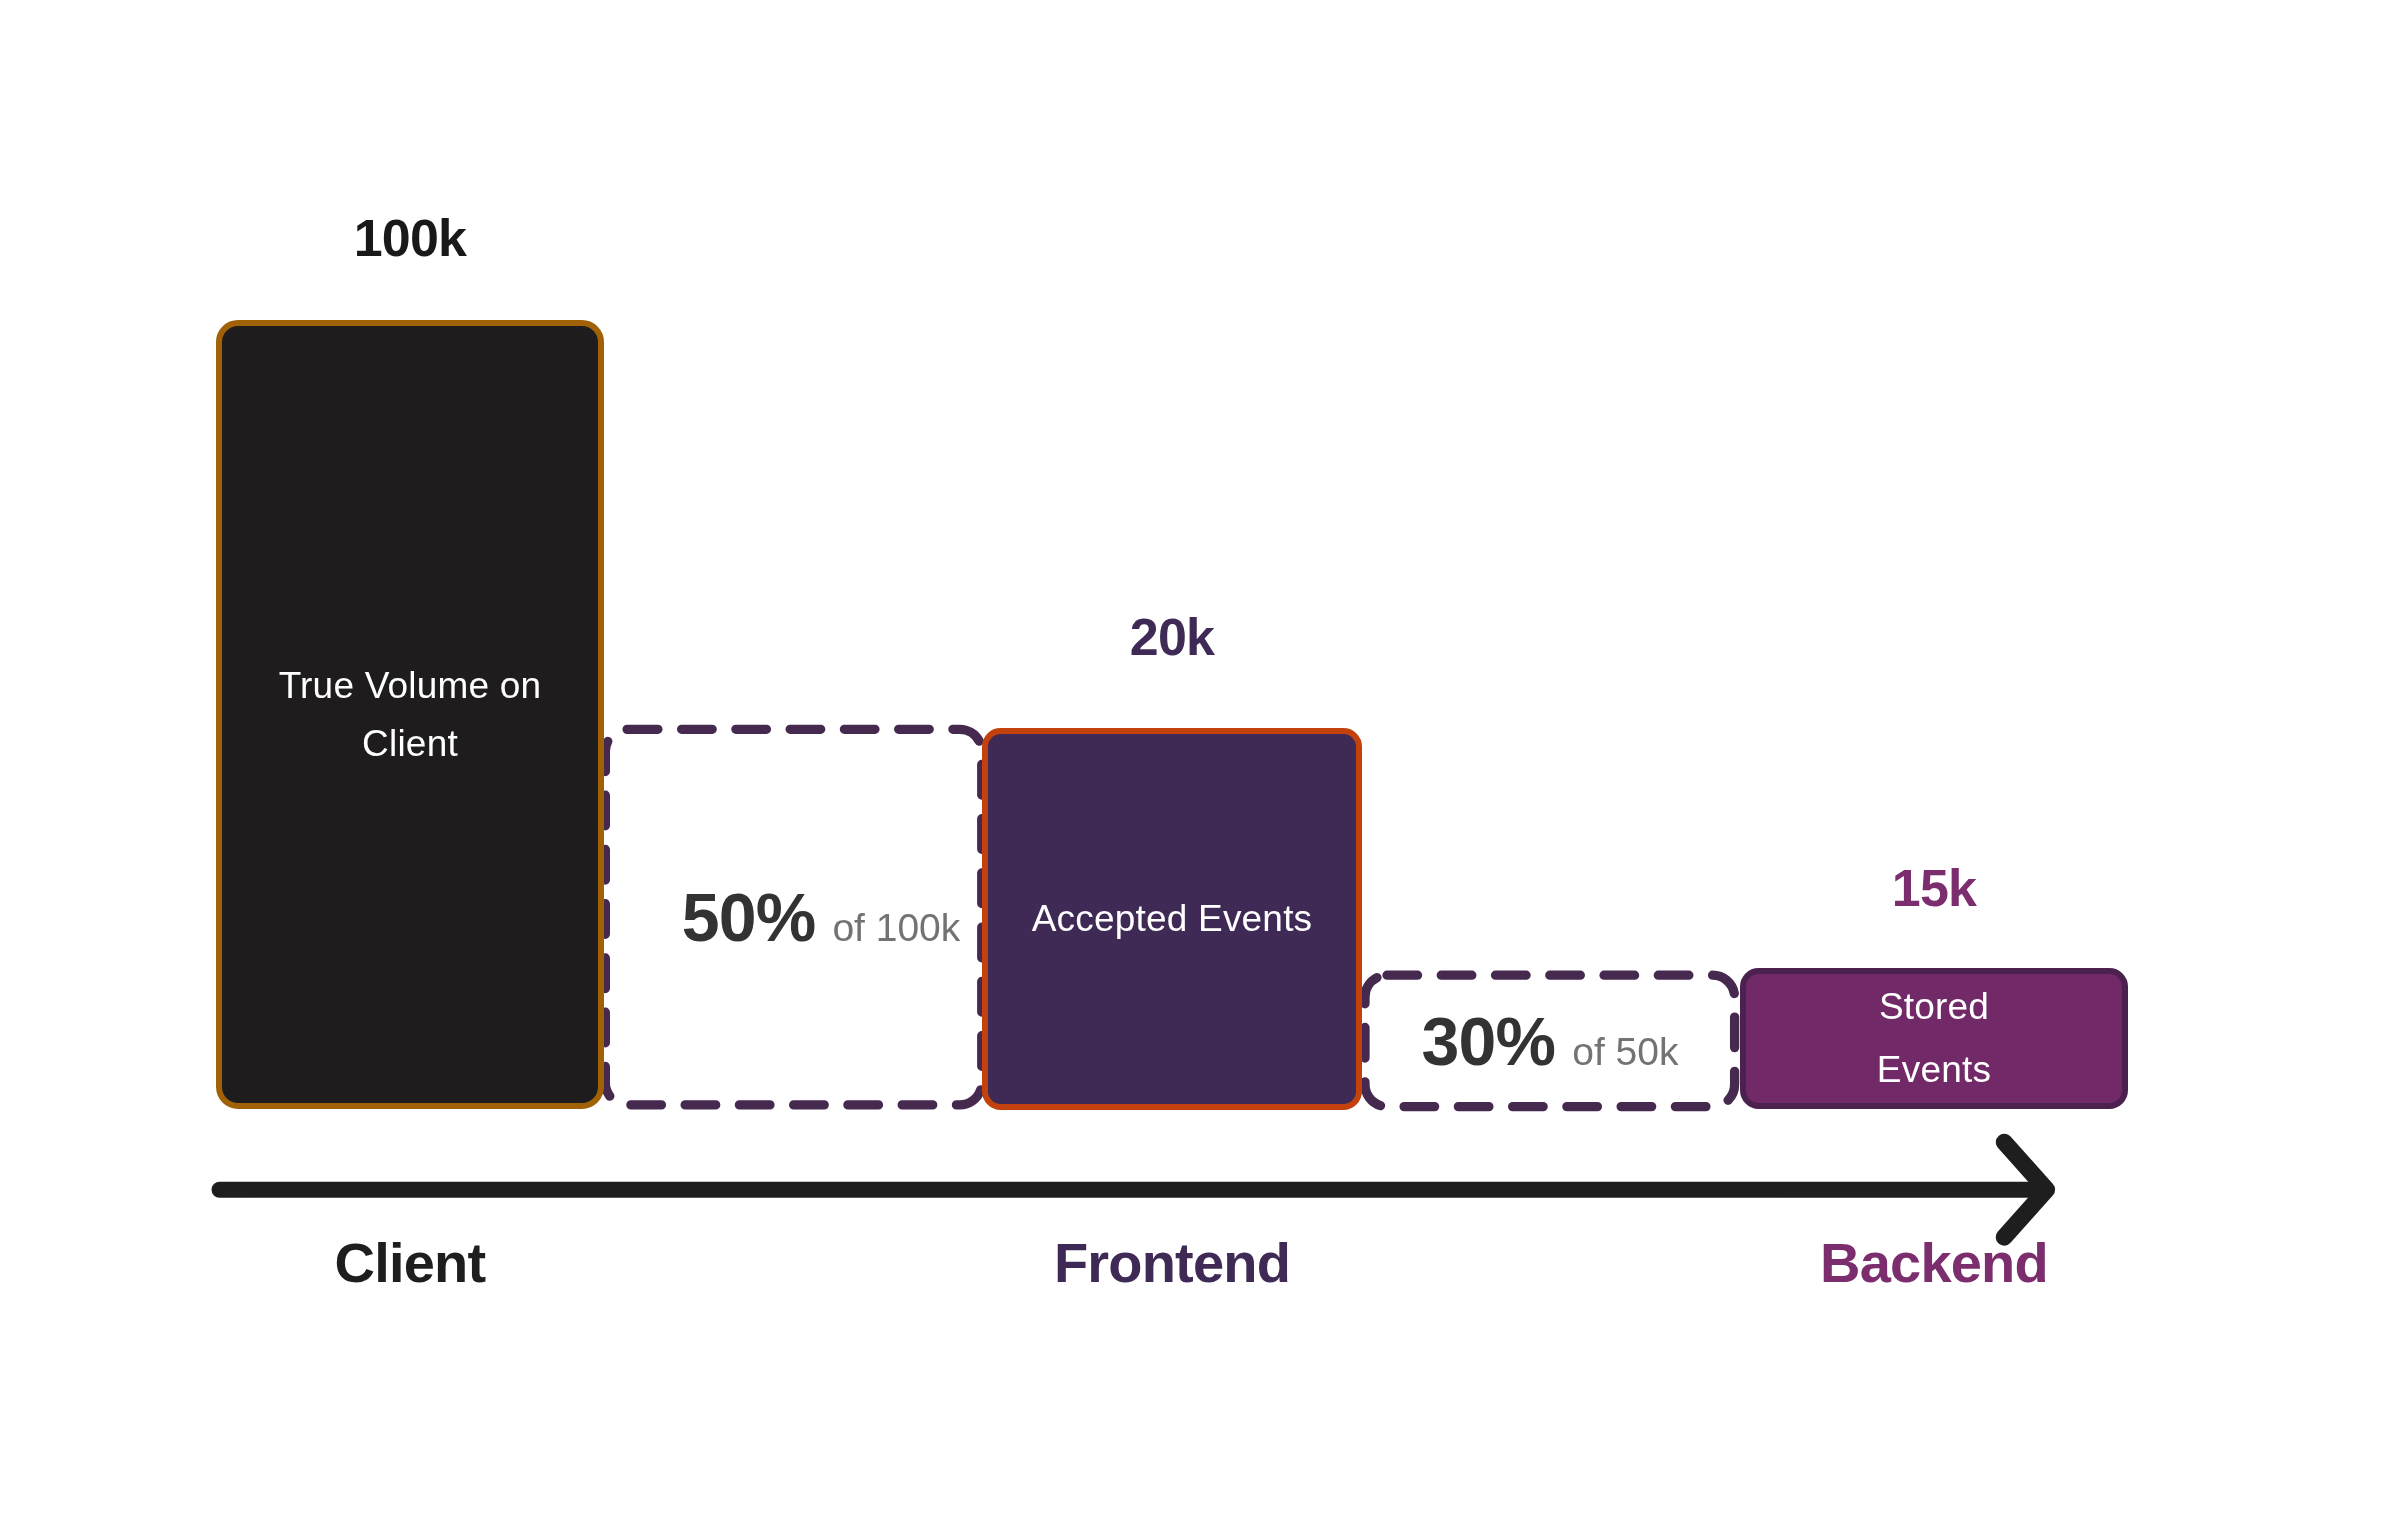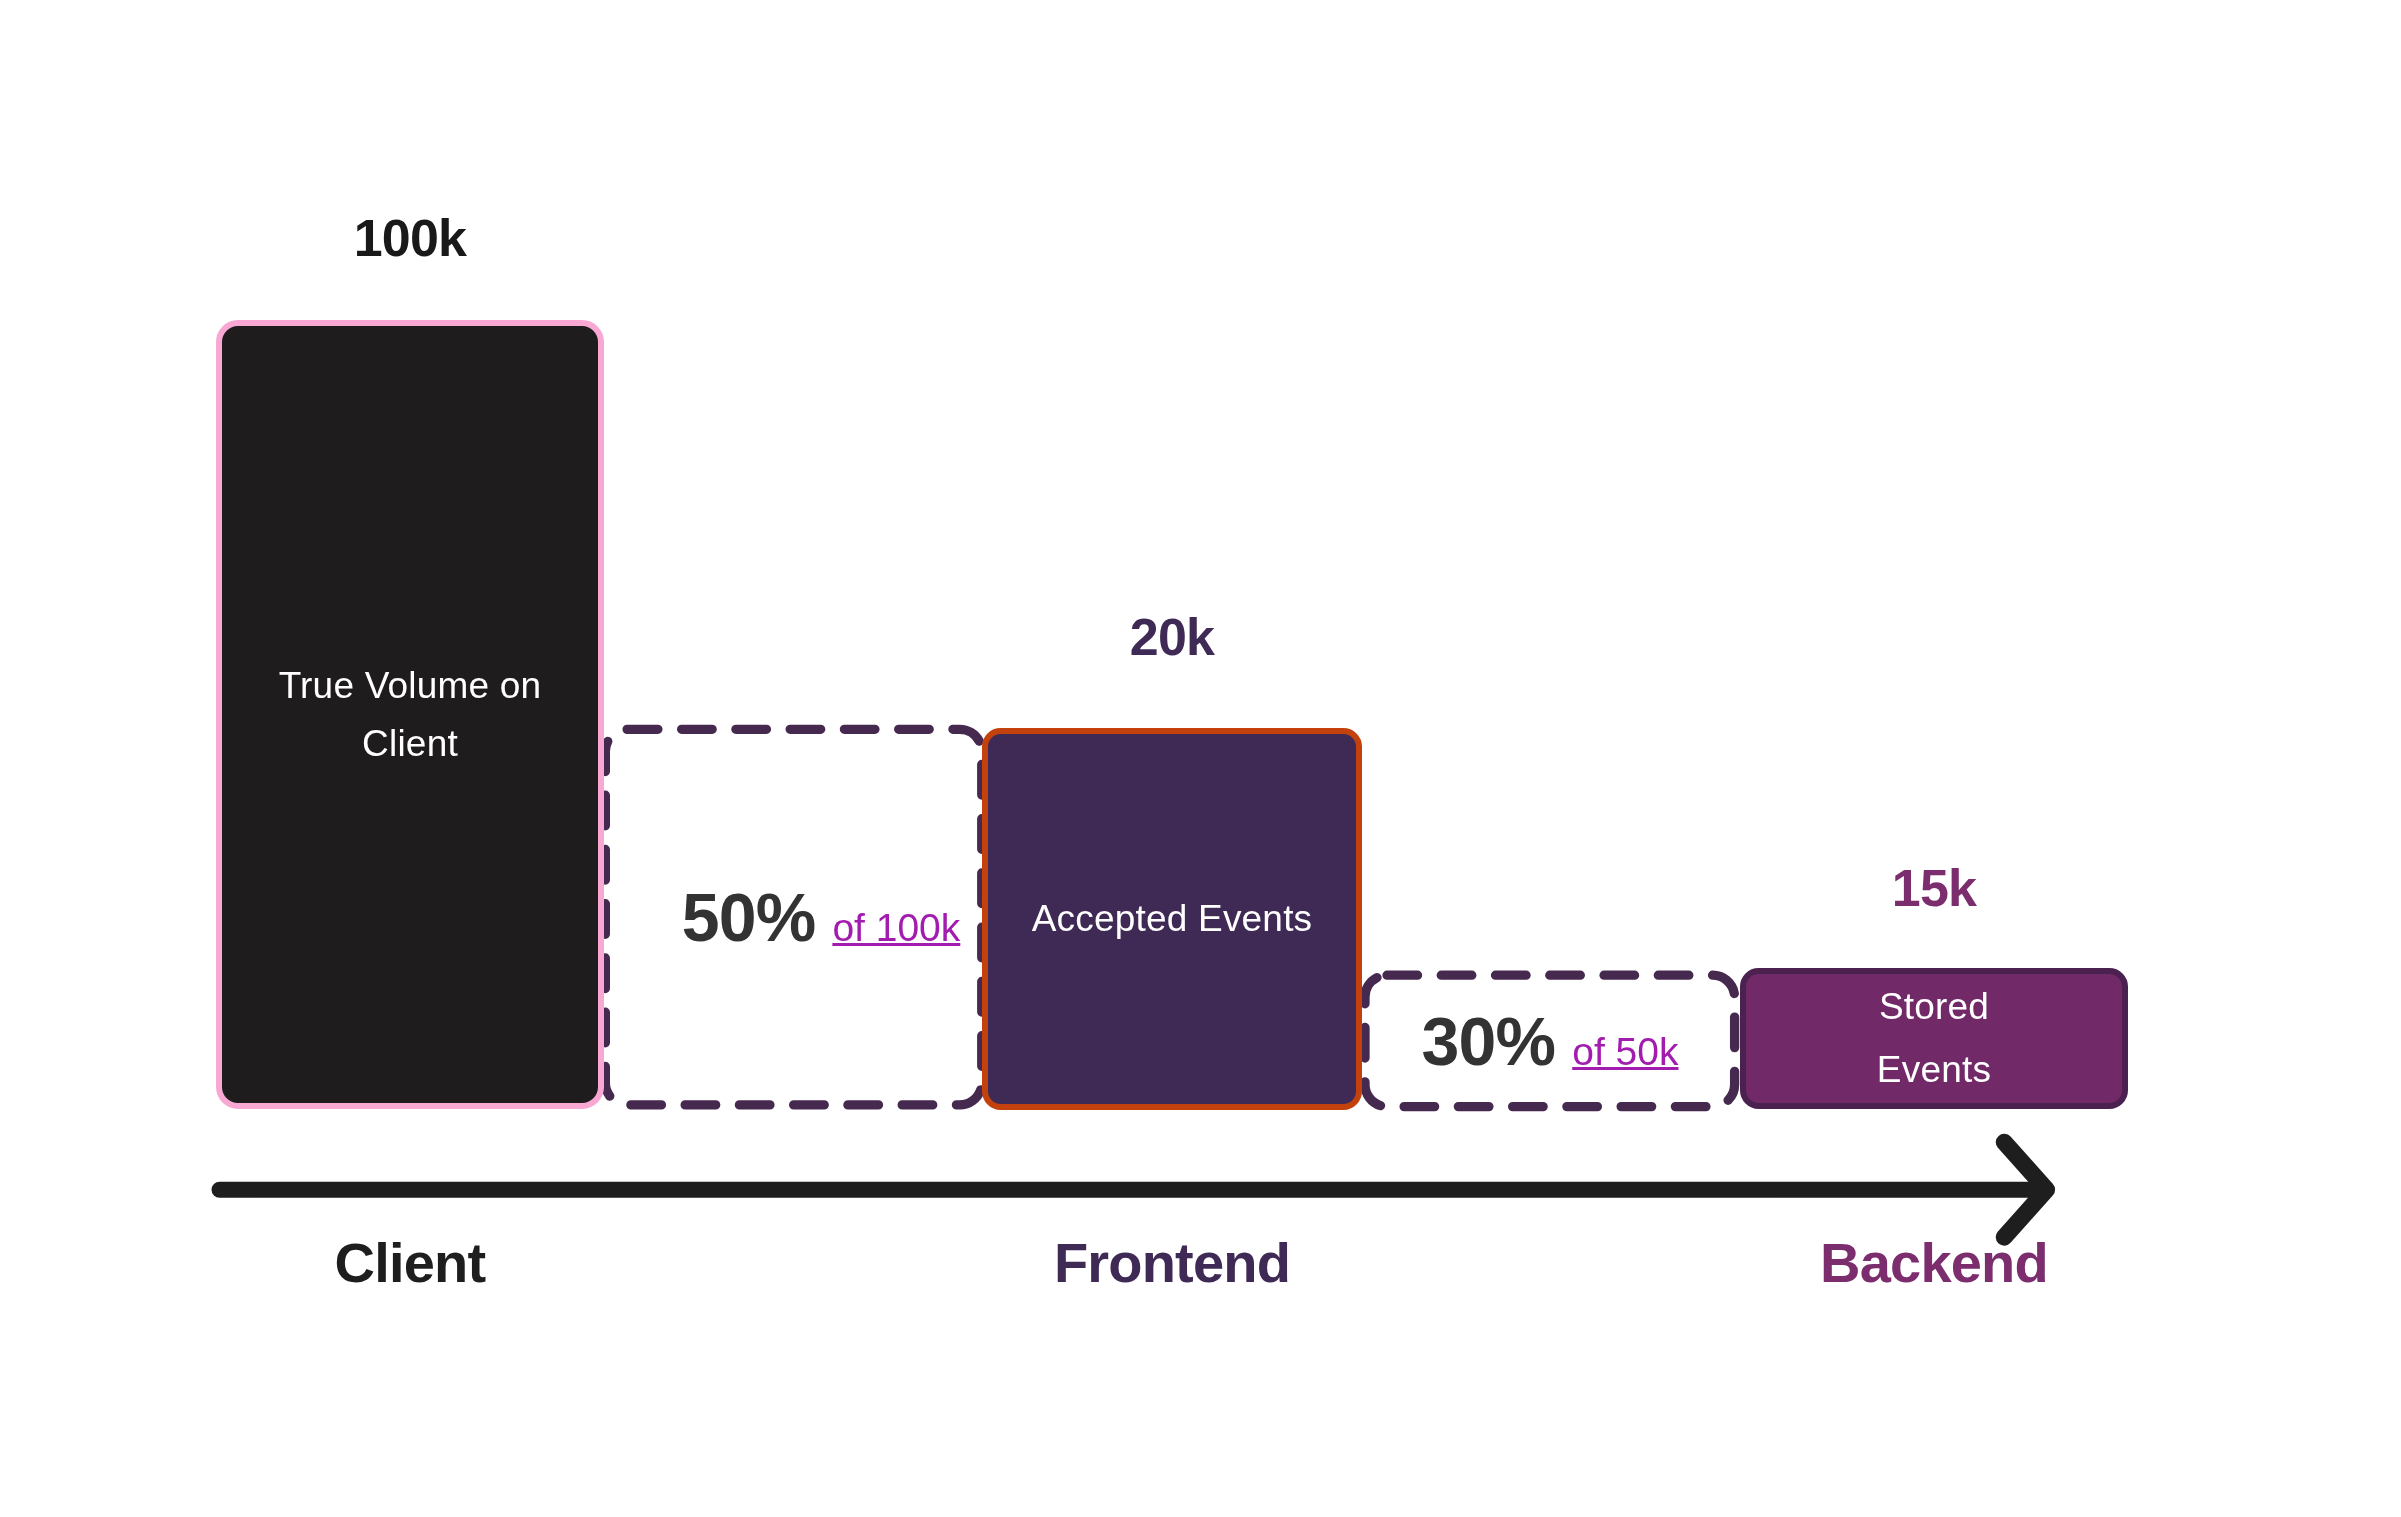--- a/index.html
+++ b/index.html
@@ -21,21 +21,21 @@
     position: absolute;
     box-sizing: border-box;
     display: flex;
     align-items: center;
     justify-content: center;
     text-align: center;
   }
   .bar-client {
     left: 216px; top: 320px; width: 388px; height: 789px;
     background: #1f1c1d;
-    border: 6px solid #f9a8d4;
+    border: 6px solid #a16207;
     border-radius: 22px;
   }
   .bar-frontend {
     left: 982px; top: 728px; width: 380px; height: 382px;
     background: #3f2a56;
     border: 6px solid #c2410c;
     border-radius: 18.7px;
   }
   .bar-backend {
     left: 1740px; top: 968px; width: 388px; height: 141px;
@@ -84,22 +84,21 @@
   }
   .drop-pct {
     font-size: 68px;
     font-weight: 600;
     color: #333333;
     letter-spacing: -0.8px;
   }
   .drop-of {
     font-size: 39px;
     font-weight: 400;
-    color: #a21caf;
-    text-decoration: underline;
+    color: #737373;
   }
 
   
   .axis-label {
     position: absolute;
     top: 1231px;
     text-align: center;
     font-size: 56px;
     font-weight: 600;
     letter-spacing: -0.8px;

